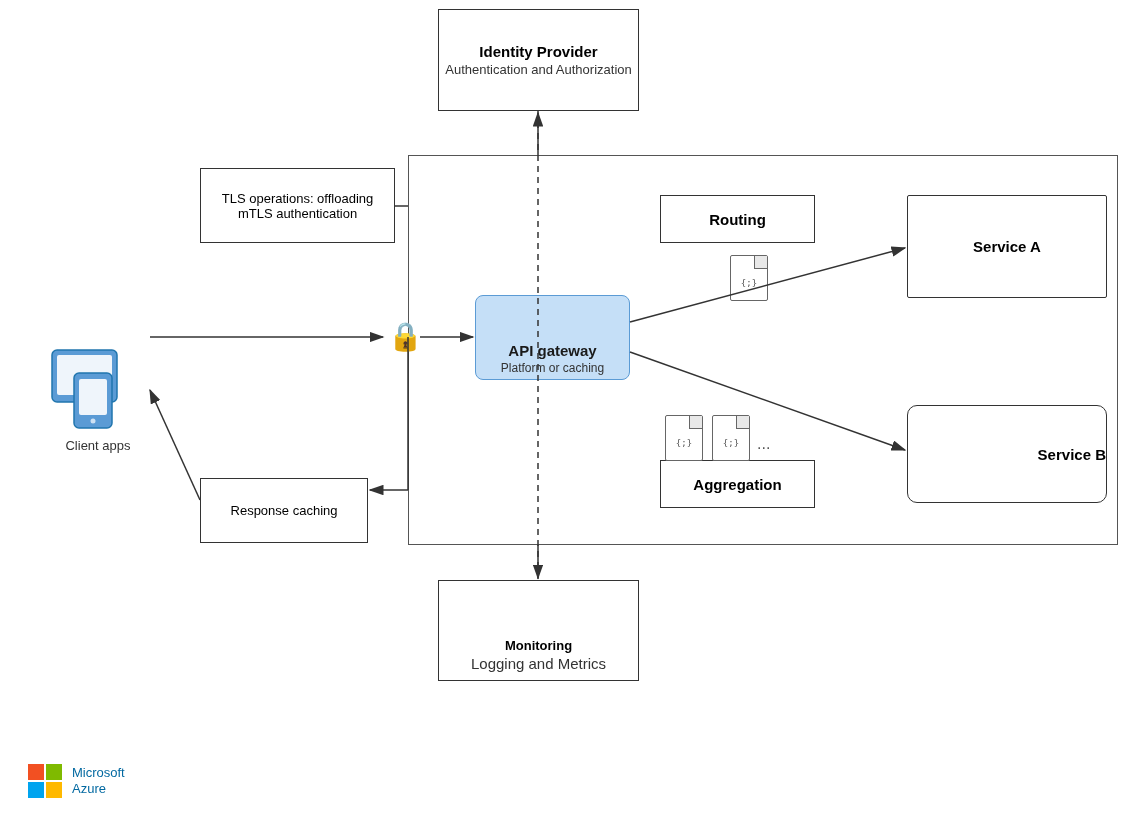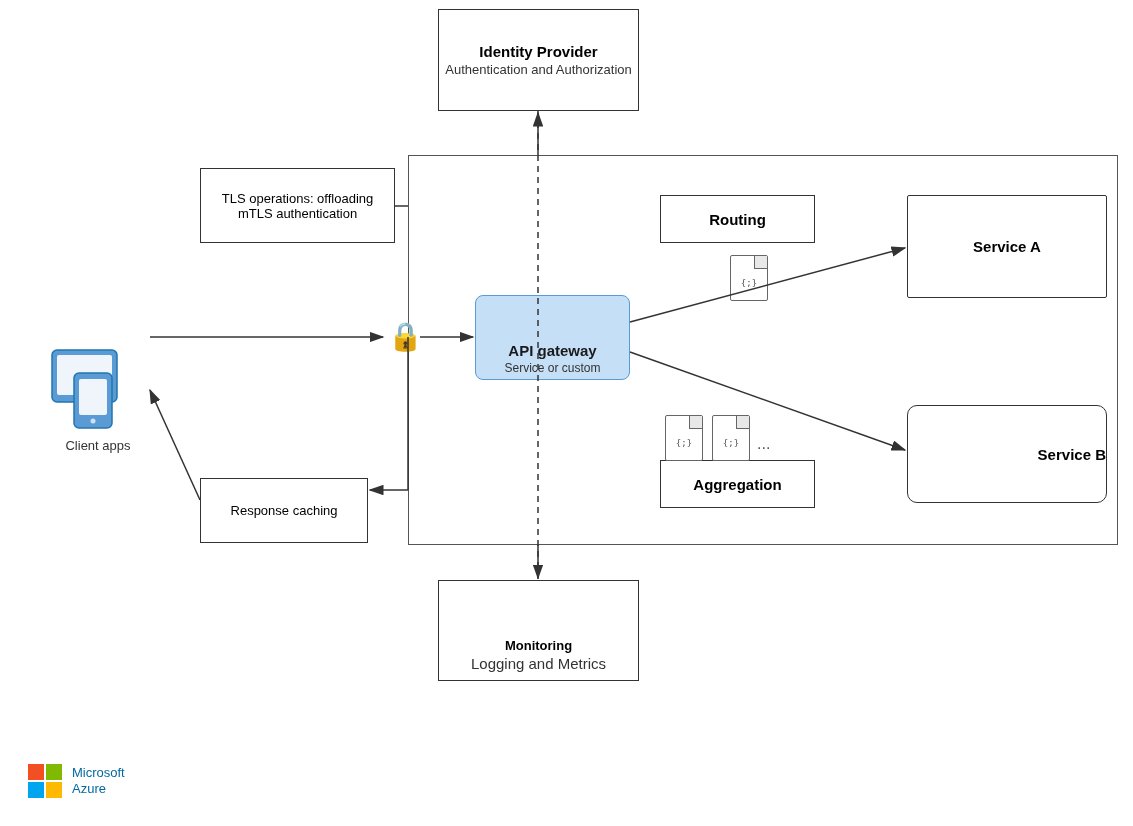--- a/index.html
+++ b/index.html
@@ -324,21 +324,21 @@
   <div class="tls-label">
     <span>TLS operations: offloading mTLS authentication</span>
   </div>
 
   <div class="response-label">
     <span>Response caching</span>
   </div>
 
   <div class="api-gateway">
     <span class="title">API gateway</span>
-    <span class="subtitle">Service or custom</span>
+    <span class="subtitle">Platform or caching</span>
   </div>
 
   <div class="routing-box">
     <span>Routing</span>
   </div>
 
   <div class="json-icon" style="top: 255px; left: 730px;">
     <div class="json-icon-inner">
       <span style="font-size:9px; margin-top:10px;">{;}</span>
     </div>

